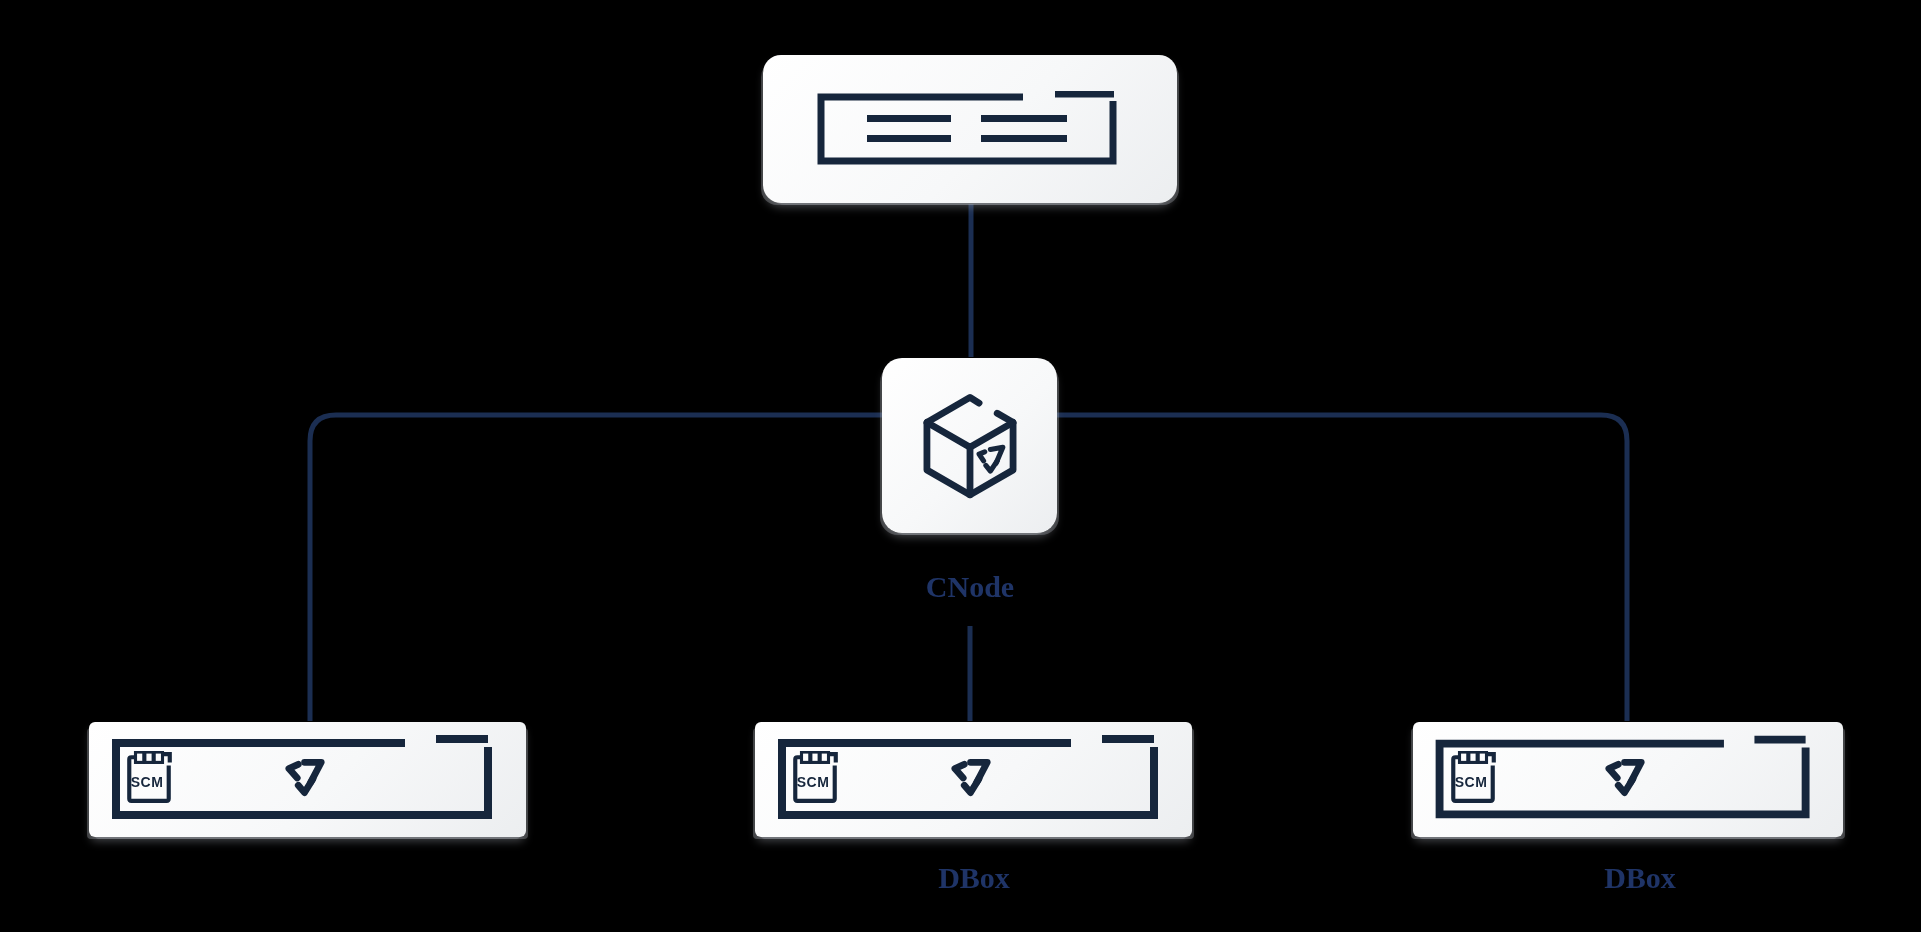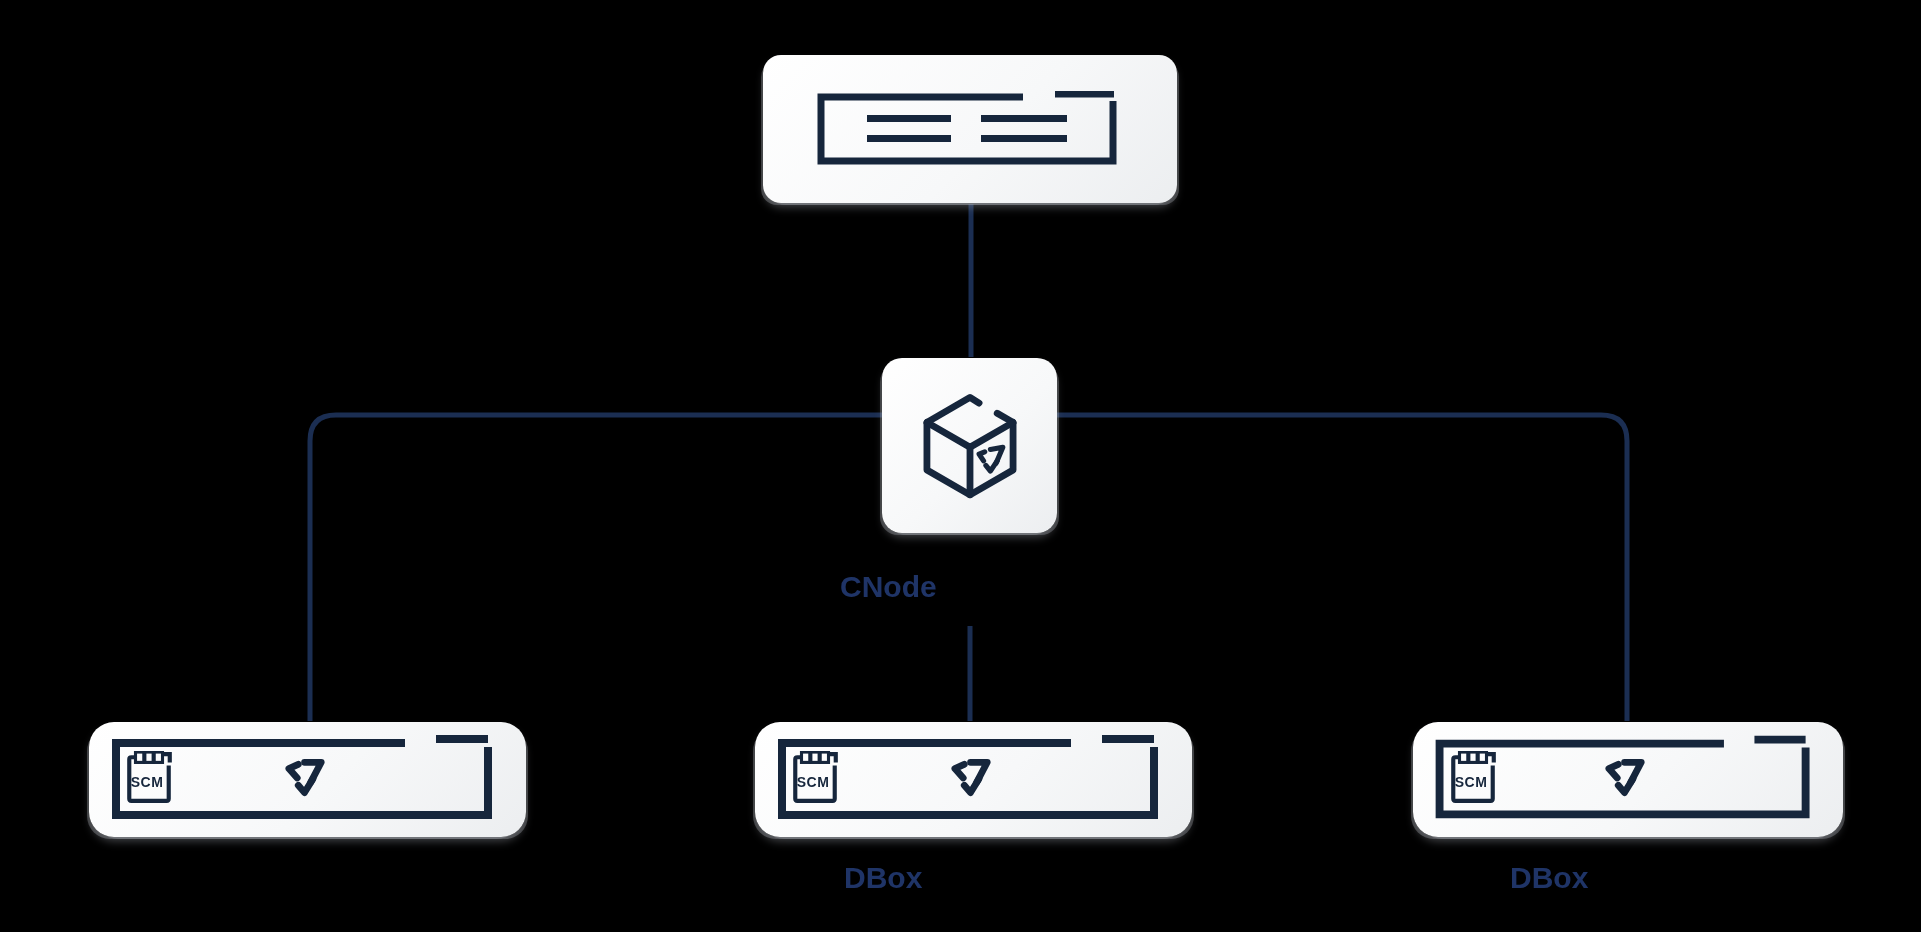--- a/index.html
+++ b/index.html
@@ -10,36 +10,36 @@
   svg{display:block;}
   .edges{position:absolute;left:0;top:0;width:1921px;height:932px;}
   .edges path{fill:none;stroke:#1b2e52;stroke-width:5;}
   .node{
     position:absolute;
     background:linear-gradient(135deg,#ffffff 0%,#f7f8f9 55%,#eceef0 100%);
     box-shadow:0 6px 10px -2px rgba(150,156,163,0.45),-4px 4px 0 -2px rgba(165,170,176,0.35),4px 4px 0 -2px rgba(165,170,176,0.35);
   }
   .node-server{left:763px;top:55px;width:414px;height:148px;border-radius:18px;}
   .node-cnode{left:882px;top:358px;width:175px;height:175px;border-radius:20px;}
-  .node-dbox{top:722px;width:437px;height:115px;border-radius:25px;}
+  .node-dbox{top:722px;width:437px;height:115px;border-radius:6px;}
   .node-dbox-left{left:89px;}
   .node-dbox-middle{left:755px;}
   .node-dbox-right{left:1413px;width:430px;}
   .server-icon{position:absolute;left:48px;top:36px;}
   .cube-icon{position:absolute;left:20px;top:30px;}
   .frame-icon{position:absolute;left:0;top:0;width:100%;height:100%;}
   .scm-badge{position:absolute;left:36px;top:29px;width:48px;height:54px;}
   .scm-badge .scm-text{
     position:absolute;left:0;top:23px;width:44px;text-align:center;
     font-size:14px;font-weight:700;color:#16263c;letter-spacing:.5px;
   }
   .v-logo{position:absolute;left:50%;top:36px;transform:translateX(-53%);}
   .node-label{
-    position:absolute;width:260px;
-    color:#1f3467;font-size:30px;font-weight:700;line-height:34px;
+    position:absolute;width:260px;text-align:center;
+    color:#1f3467;font-size:30px;font-weight:700;line-height:34px;font-family:Liberation Serif, serif;
   }
   .label-cnode{left:840px;top:570px;}
   .label-dbox-left{left:178px;top:861px;}
   .label-dbox-middle{left:844px;top:861px;}
   .label-dbox-right{left:1510px;top:861px;}
   .stroke{fill:none;stroke:#16263c;}
 </style>
 </head>
 <body>
 

